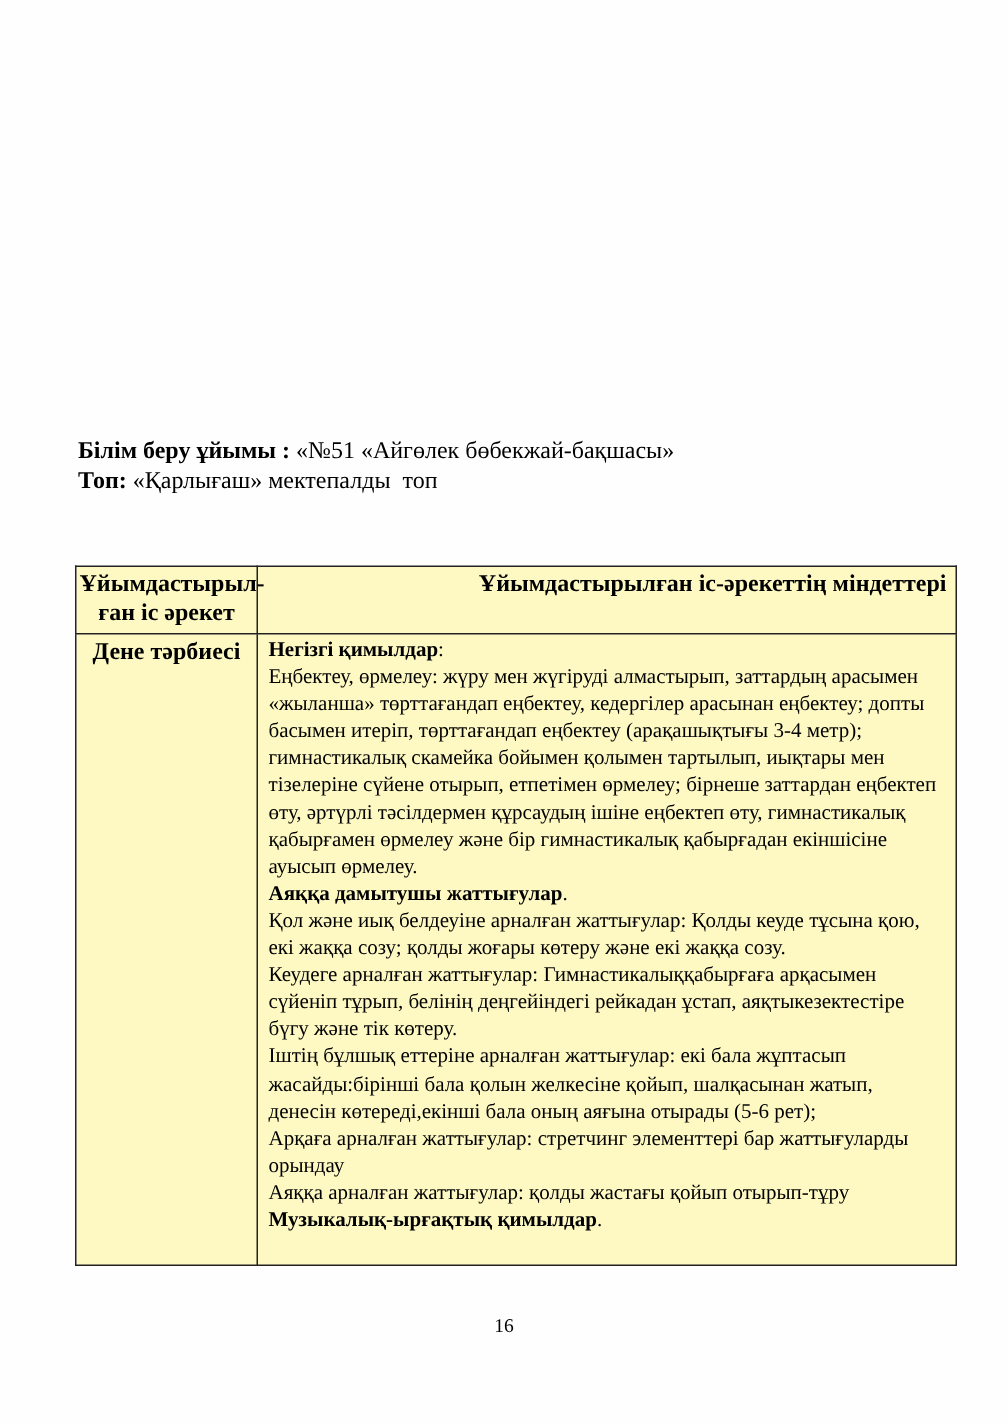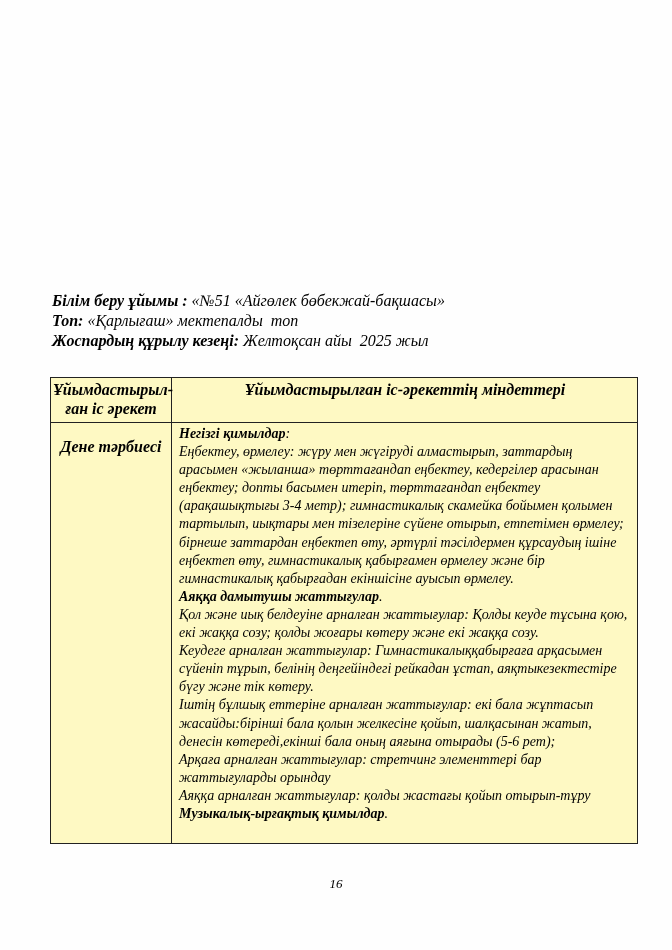--- a/index.html
+++ b/index.html
@@ -8,21 +8,20 @@
     background: #ffffff;
     font-family: "Liberation Serif", serif;
     color: #000000;
   }
   .sheet {
     position: relative;
     width: 672px;
     height: 950px;
     background: #fefefe;
     overflow: hidden;
-    font-style: italic;
   }
   .b { font-weight: bold; }
   .rest { white-space: pre-wrap; }
 
   .doc-header {
     position: absolute;
     left: 52px;
     top: 291px;
     width: 575px;
     font-size: 16px;
@@ -49,30 +48,30 @@
     line-height: 19px;
     font-weight: bold;
     text-align: center;
     padding: 2px 2px 4px 2px;
     white-space: pre-line;
   }
   th.h-tasks {
     font-size: 16px;
     line-height: 19px;
     font-weight: bold;
-    text-align: center;
+    text-align: right;
     padding: 2px 6px 21px 7px;
   }
   td.cell-activity {
     width: 121px;
     text-align: center;
     font-weight: bold;
     font-size: 16px;
     line-height: 19px;
-    padding: 14px 2px;
+    padding: 2px 2px;
   }
   td.cell-tasks {
     font-size: 14px;
     line-height: 18.1px;
     padding: 2px 7px 20px 7px;
   }
   .task-para { margin: 0; }
 
   .page-number {
     position: absolute;
@@ -85,21 +84,20 @@
   }
 </style>
 </head>
 <body>
 
 <div class="sheet">
 
   <div class="doc-header">
       <div class="doc-line"><span class="b">Білім беру ұйымы :</span><span class="rest"> «№51 «Айгөлек бөбекжай-бақшасы»</span></div>
       <div class="doc-line"><span class="b">Топ:</span><span class="rest"> «Қарлығаш» мектепалды  топ</span></div>
-      <div class="doc-line"><span class="b">Жоспардың құрылу кезеңі:</span><span class="rest"> Желтоқсан айы  2025 жыл</span></div>
     </div>
 
   <table class="plan">
     <thead>
       <tr>
         <th class="h-activity">Ұйымдастырыл-
 ған іс әрекет</th>
         <th class="h-tasks">Ұйымдастырылған іс-әрекеттің міндеттері</th>
       </tr>
     </thead>

